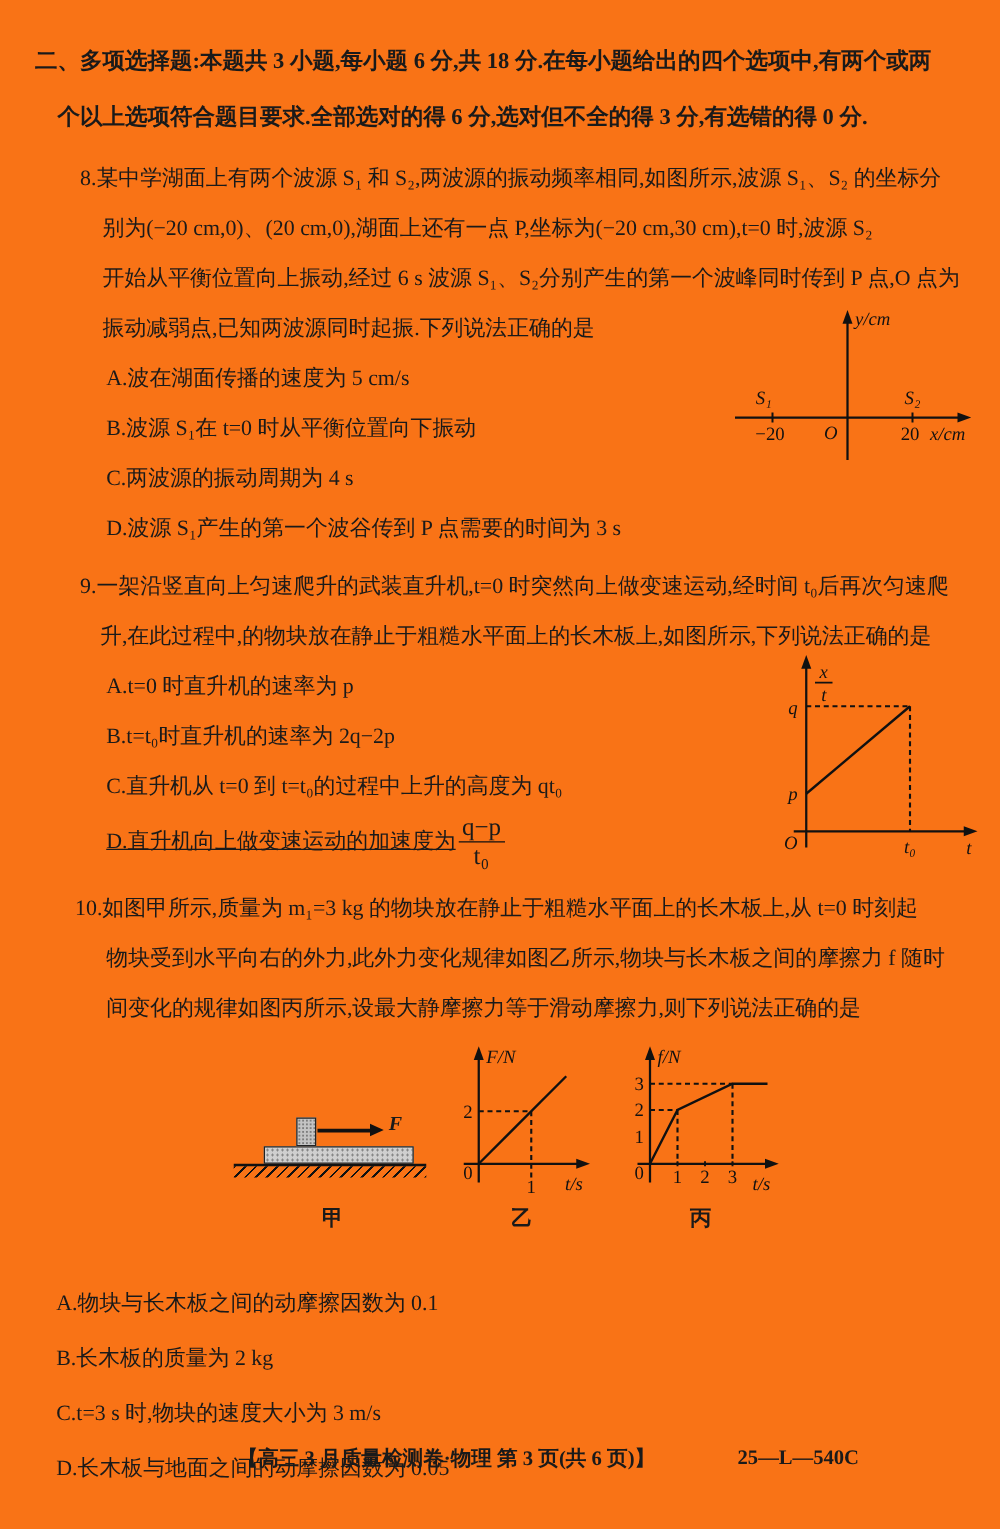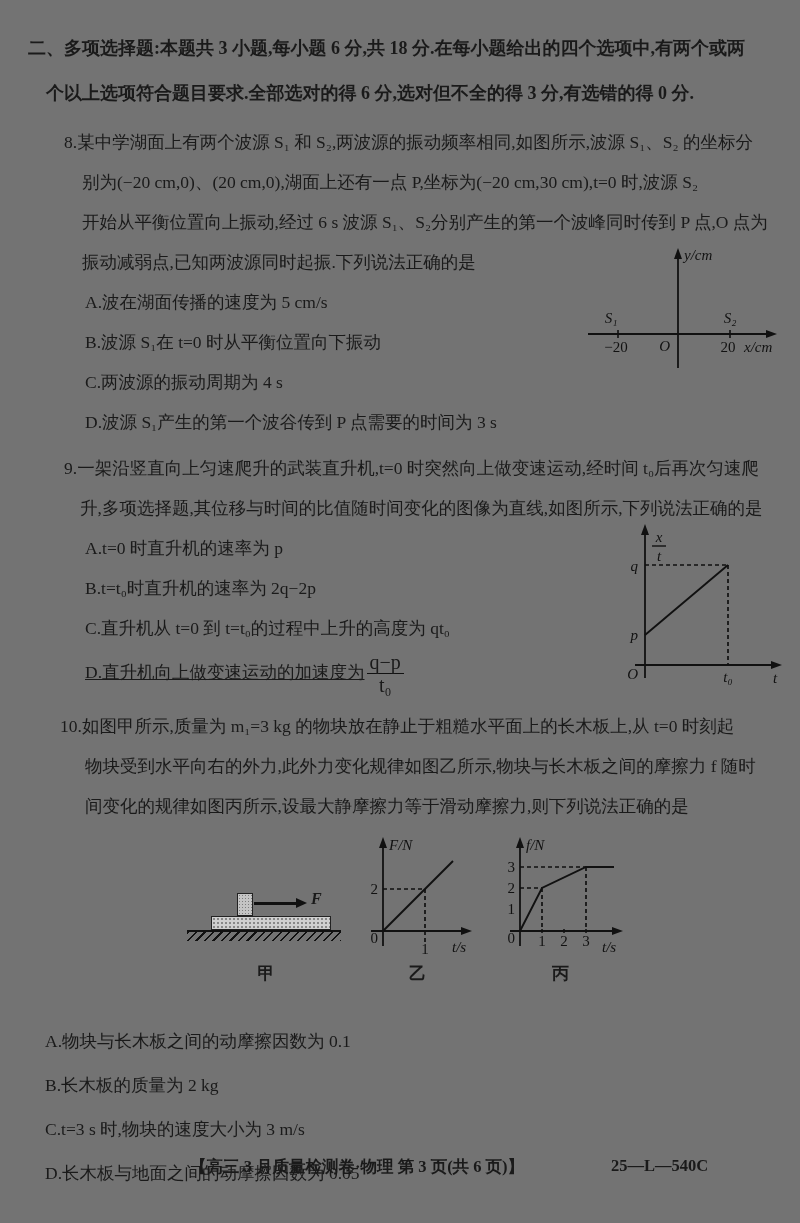--- a/index.html
+++ b/index.html
@@ -1,17 +1,17 @@
 <!DOCTYPE html>
 <html><head>
 <meta charset="utf-8">
 <style>
   html,body { margin:0; padding:0; background:#ffffff; }
   .page {
-    position:relative; width:800px; height:1223px; background:#737373;
+    position:relative; width:800px; height:1223px; background:#f97316;
     font-family:"Liberation Serif","DejaVu Serif",serif;
     color:#1a1a1a; overflow:hidden; box-sizing:border-box; padding-top:26px;
   }
   .ln { white-space:nowrap; font-size:17.5px; line-height:40px; }
   .hdr { font-weight:bold; font-size:18px; line-height:45px; }
   .ml20{margin-left:20px}.ml24{margin-left:24px}.ml28{margin-left:28px}
   .ml40{margin-left:40px}.ml42{margin-left:42px}.ml45{margin-left:45px}.ml46{margin-left:46px}
   .q{ margin-top:6px;padding-left:40px; }
   .q10opts .ln{ line-height:44px; }
   .q10opts{ margin-top:34px; }
@@ -40,21 +40,21 @@
   .jia .block { position:absolute; left:52px; top:29px; width:16px; height:23px;
       background:#c4c4c4; background-image:radial-gradient(#7d7d7d 1px, transparent 1px); background-size:3px 3px;
       border:1.5px solid #222; box-sizing:border-box; }
   .jia .shaft { position:absolute; left:69px; top:38px; width:42px; height:2.5px; background:#111; }
   .jia .head { position:absolute; left:111px; top:34px; width:0; height:0;
       border-left:11px solid #111; border-top:5.5px solid transparent; border-bottom:5.5px solid transparent; }
   .jia .flabel { position:absolute; left:126px; top:26px; font-style:italic; font-size:16px; font-weight:bold; }
 
   .footer { position:absolute; top:1156px; left:0; width:100%; font-weight:bold; font-size:16.5px; }
   .footer .fl { position:absolute; left:190px; white-space:nowrap; }
-  .footer .fr { position:absolute; left:611px; white-space:nowrap; }
+  .footer .fr { position:absolute; left:590px; white-space:nowrap; }
 </style>
 </head>
 <body>
 
 <div class="page">
 
   <div class="ln hdr ml28">二、多项选择题:本题共 3 小题,每小题 6 分,共 18 分.在每小题给出的四个选项中,有两个或两</div>
   <div class="ln hdr ml46">个以上选项符合题目要求.全部选对的得 6 分,选对但不全的得 3 分,有选错的得 0 分.</div>
 
   <div class="q">
@@ -81,21 +81,21 @@
       <text x="33" y="77" text-anchor="middle" class="it">S₁</text>
       <text x="152" y="77" text-anchor="middle" class="it">S₂</text>
       <text x="38" y="106" text-anchor="middle">−20</text>
       <text x="92" y="105" text-anchor="end" class="it">O</text>
       <text x="150" y="106" text-anchor="middle">20</text>
     </svg>
   </div>
 
   <div class="q">
     <div class="ln ml24">9.一架沿竖直向上匀速爬升的武装直升机,t=0 时突然向上做变速运动,经时间 t₀后再次匀速爬</div>
-    <div class="ln ml40">升,多项选择题,其位移与时间的比值随时间变化的图像为直线,如图所示,下列说法正确的是</div>
+    <div class="ln ml40">升,在此过程中,的物块放在静止于粗糙水平面上的长木板上,如图所示,下列说法正确的是</div>
     <div class="ln ml45">A.t=0 时直升机的速率为 p</div>
     <div class="ln ml45">B.t=t₀时直升机的速率为 2q−2p</div>
     <div class="ln ml45">C.直升机从 t=0 到 t=t₀的过程中上升的高度为 qt₀</div>
     <div class="ln ml45" style="line-height:48px;text-decoration:underline;">
       <span>D.直升机向上做变速运动的加速度为</span><span class="frac"><span class="num">q−p</span><span class="den">t₀</span></span>
     </div>
   </div>
 
   <div class="fig-abs" style="left:615px; top:520px;">
     <svg width="175" height="172" viewBox="0 0 175 172">

